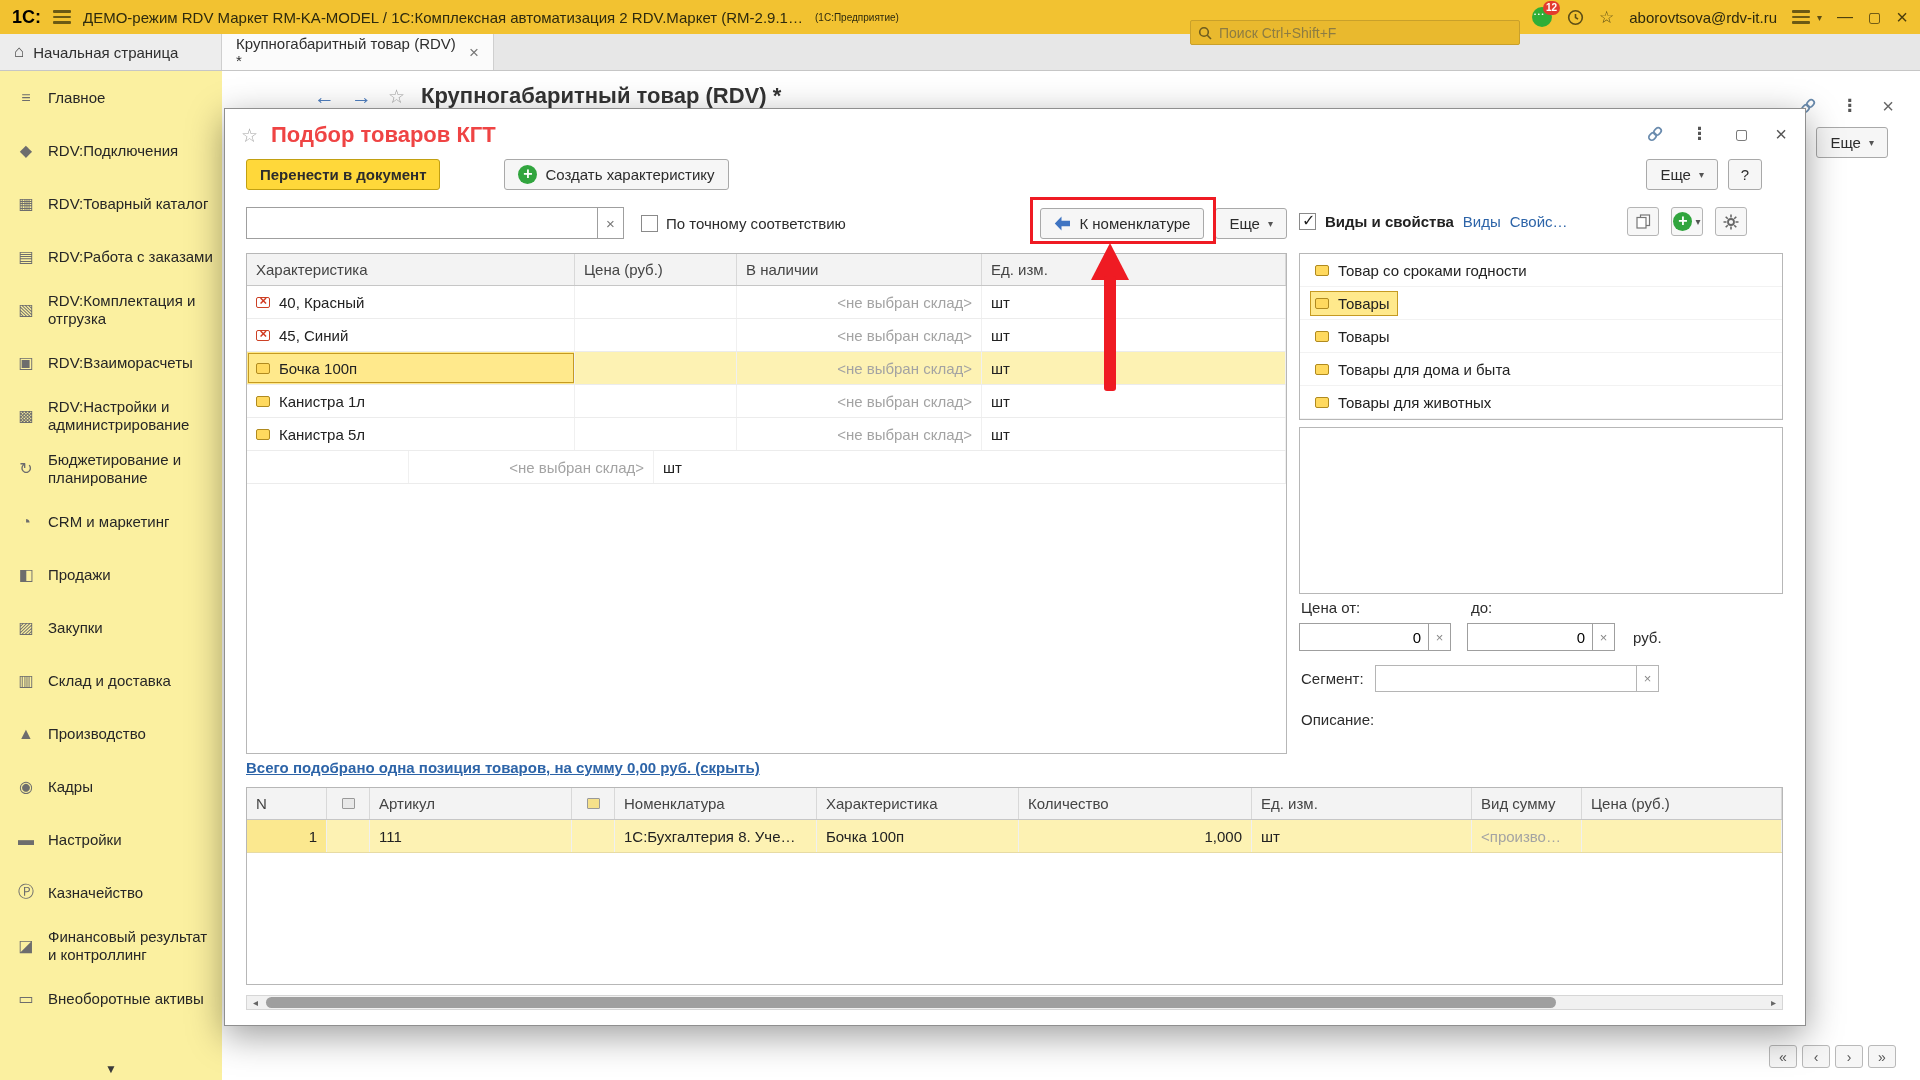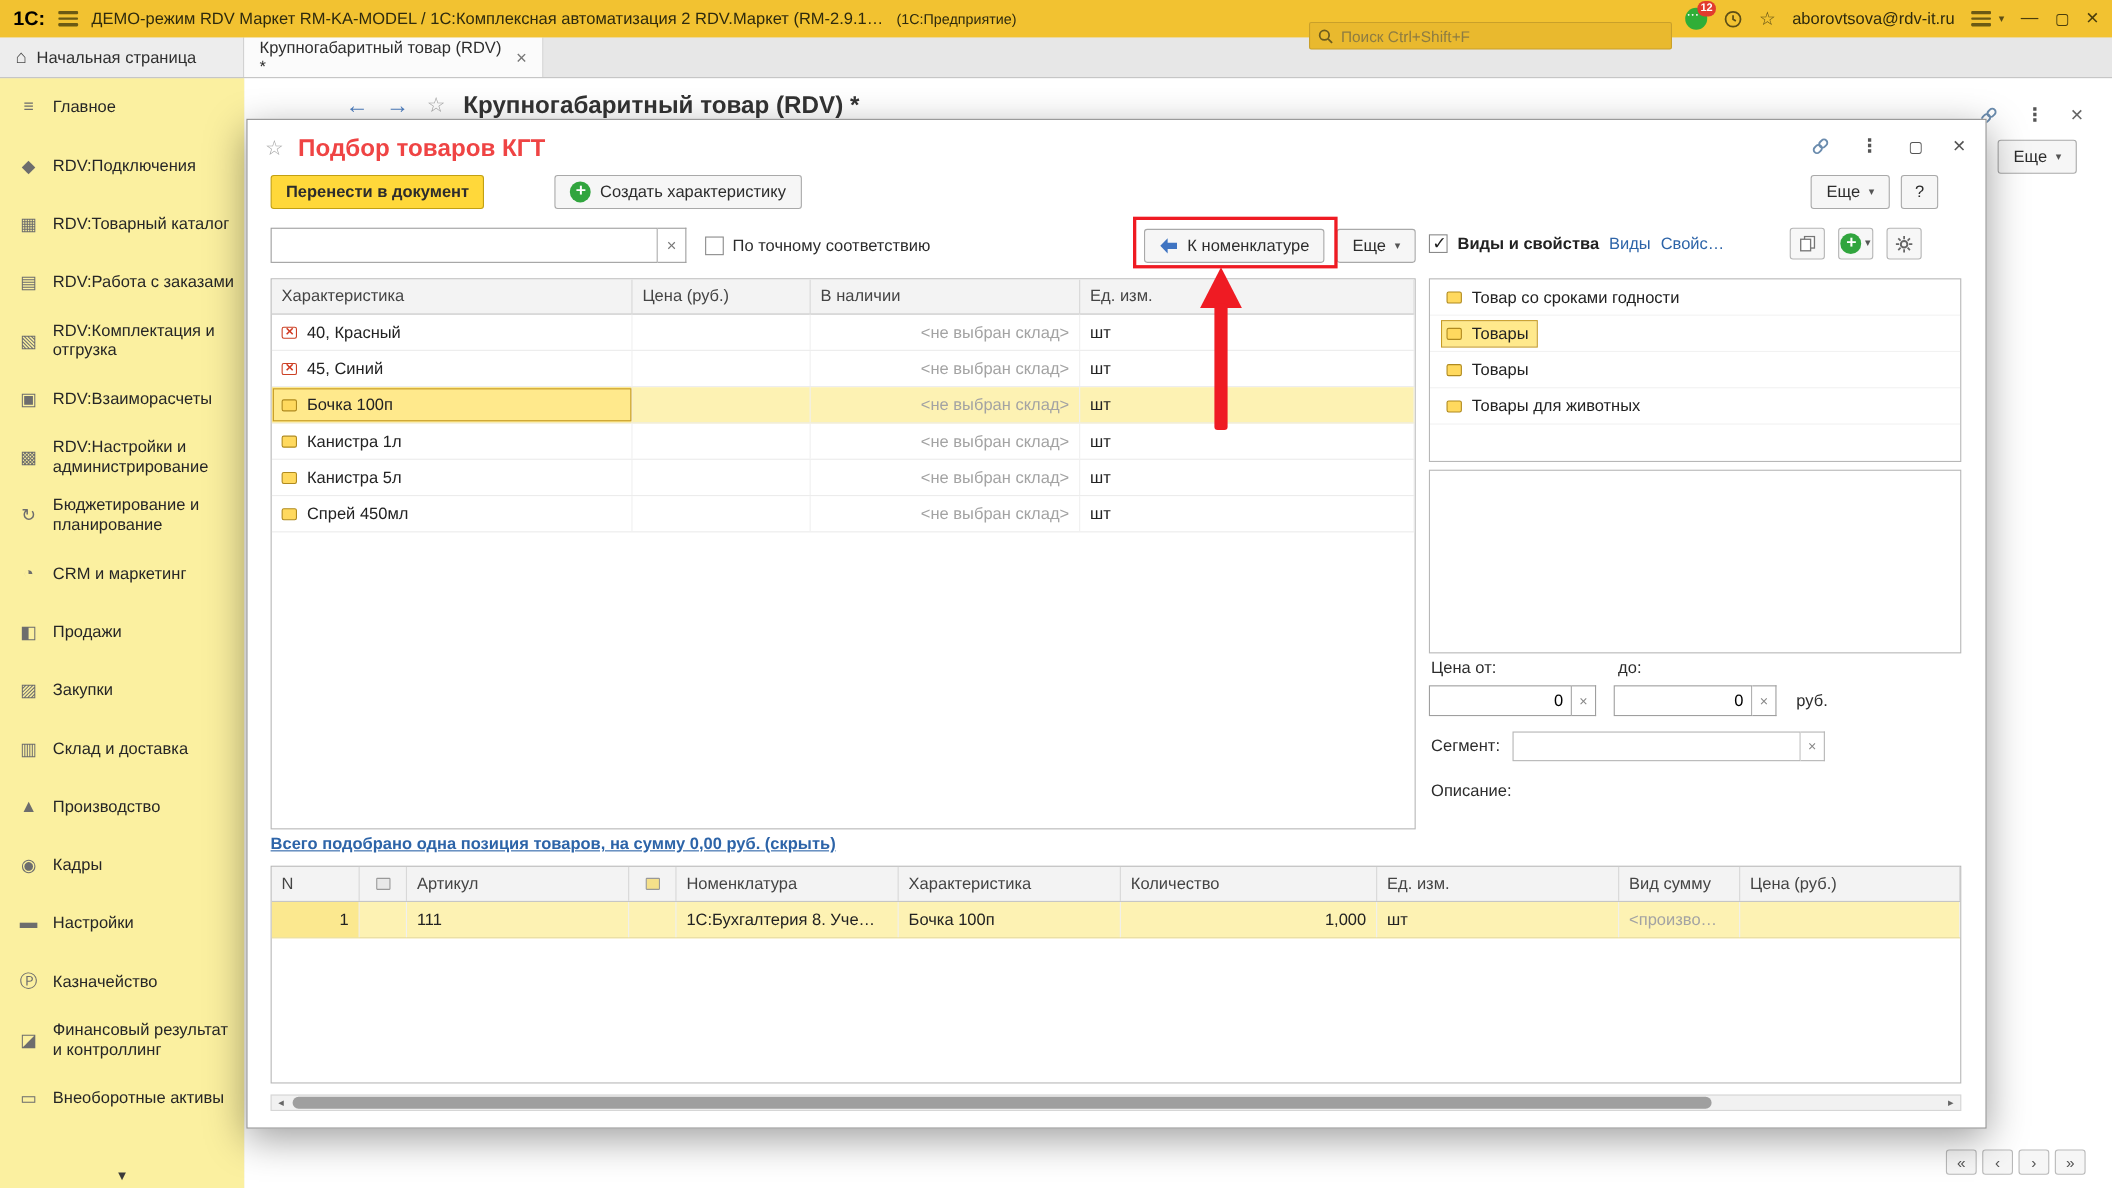--- a/index.html
+++ b/index.html
@@ -7,21 +7,21 @@
   body { font-family:"Liberation Sans","DejaVu Sans",sans-serif; font-size:15px; background:#e9e9e9; position:relative; }
 
   .stage { position:absolute; inset:0; }
 
   
   .titlebar { position:absolute; top:0; left:0; right:0; height:34px; background:#f2c231; display:flex; align-items:center; padding:0 12px; gap:12px; z-index:5; }
   .logo { color:#000000; font-weight:bold; font-size:18px; flex:none; }
   .burger { display:inline-block; flex:none; cursor:pointer; }
   .burger i { display:block; width:18px; height:2.5px; background:#6b5a14; margin:3px 0; border-radius:1px; }
   .tb-title { font-size:15px; color:#2e2a0e; white-space:nowrap; overflow:hidden; text-overflow:ellipsis; max-width:720px; }
-  .tb-suffix { font-size:13px; color:#2e2a0e; white-space:nowrap; }
+  .tb-suffix { font-size:10px; color:#2e2a0e; white-space:nowrap; }
   .tb-search { margin-left:auto; width:330px; height:25px; background:#e9b92e; border:1px solid #c9a02a; border-radius:2px; display:flex; align-items:center; padding:0 7px; gap:7px; flex:none;margin-top:31px; }
   .tb-search input { flex:1; background:transparent; border:none; outline:none; font-size:14px; color:#3c3413; font-family:inherit; }
   .tb-search input::placeholder { color:#8d7c42; }
   .tb-icons { display:flex; align-items:center; gap:15px; flex:none; }
   .bubble { position:relative; width:20px; height:20px; border-radius:50%; background:#2fae37; flex:none; }
   .bubble::after { content:"• • •"; position:absolute; left:2px; top:4px; font-size:6px; color:#fff; letter-spacing:0; }
   .badge { position:absolute; top:-6px; right:-8px; min-width:15px; height:14px; background:#e23b2e; border-radius:8px; color:#fff; font-size:10px; line-height:14px; text-align:left; padding:0 3px; font-weight:bold; }
   .tbicon { color:#5d4e16; font-size:17px; line-height:1; }
   .tb-user { font-size:15px; color:#2e2a0e; }
   .menu-caret { font-size:10px; color:#5d4e16; margin-left:-8px; }
@@ -412,24 +412,20 @@
       <div class="trow">
         <div class="td c-name">
             <span class="mark"></span>
             <span>Канистра 5л</span>
           </div>
         <div class="td c-price"></div>
         <div class="td c-stock muted">&lt;не выбран склад&gt;</div>
         <div class="td c-unit">шт</div>
       </div>
       <div class="trow">
-        <div class="td c-name">
-            <span class="mark"></span>
-            <span>Спрей 450мл</span>
-          </div>
         <div class="td c-price"></div>
         <div class="td c-stock muted">&lt;не выбран склад&gt;</div>
         <div class="td c-unit">шт</div>
       </div>
     </div>
 
     <div class="kinds-list">
       <div class="krow">
           <span class="khl">
             <span class="mark"></span>
@@ -439,20 +435,26 @@
       <div class="krow selected">
           <span class="khl">
             <span class="mark"></span>
             <span>Товары</span>
           </span>
         </div>
       <div class="krow">
           <span class="khl">
             <span class="mark"></span>
             <span>Товары</span>
+          </span>
+        </div>
+      <div class="krow">
+          <span class="khl">
+            <span class="mark"></span>
+            <span>Товары для дома и быта</span>
           </span>
         </div>
       <div class="krow">
           <span class="khl">
             <span class="mark"></span>
             <span>Товары для животных</span>
           </span>
         </div>
     </div>
 

